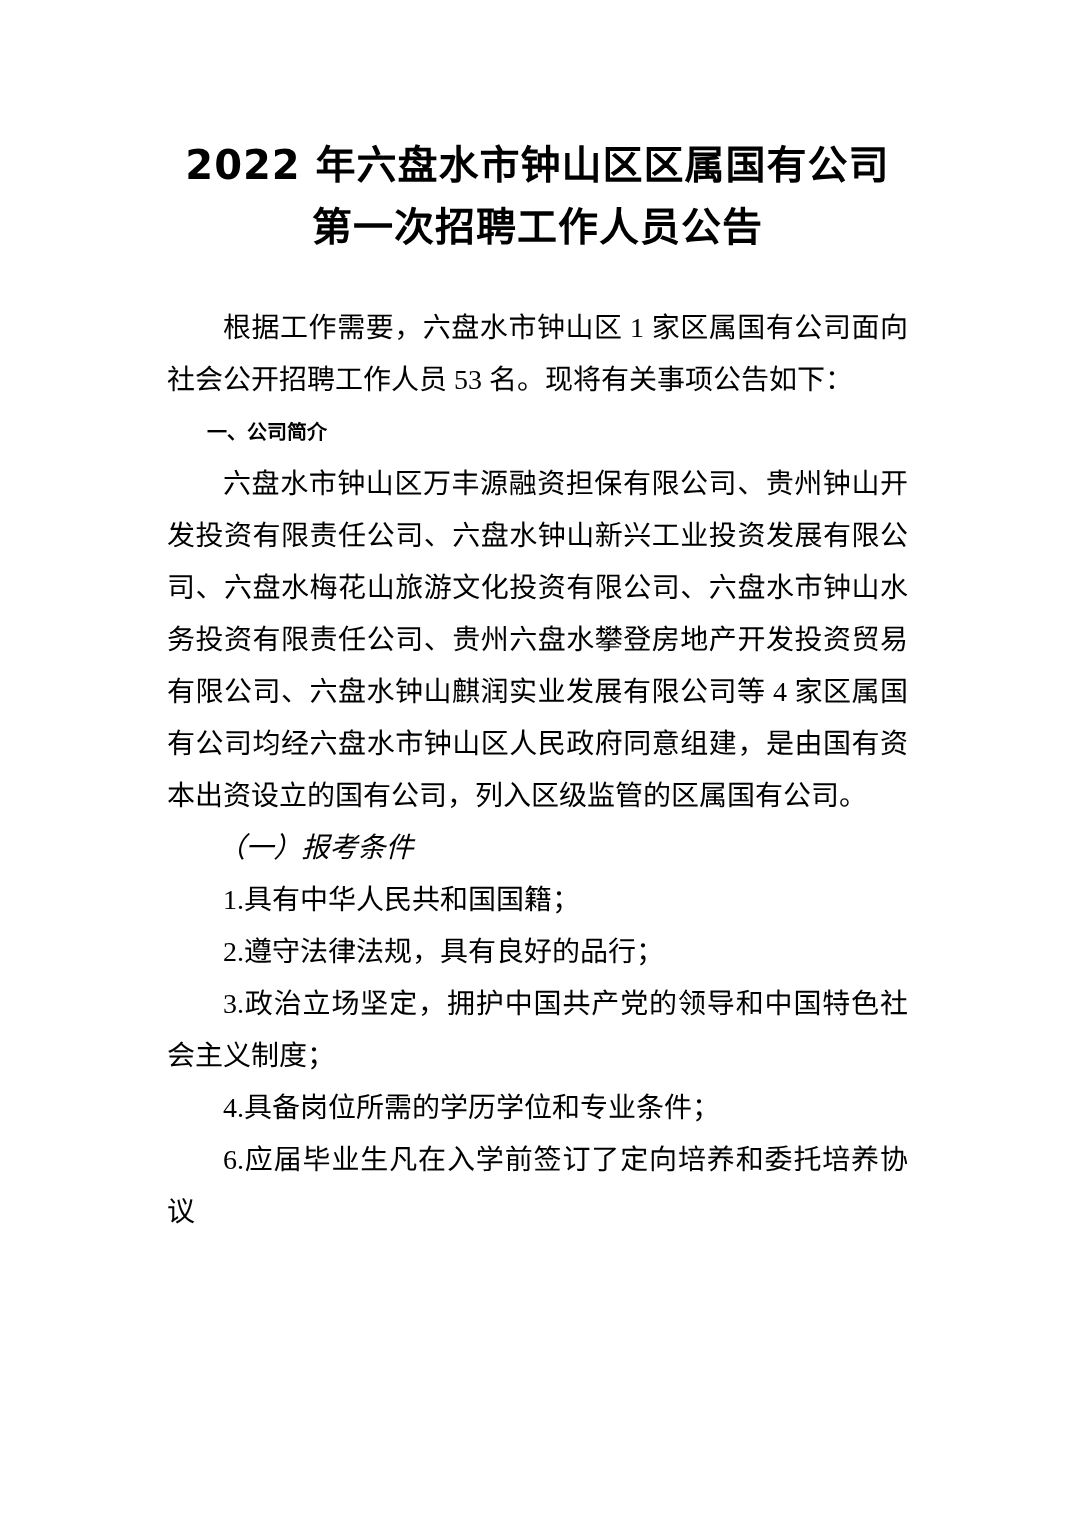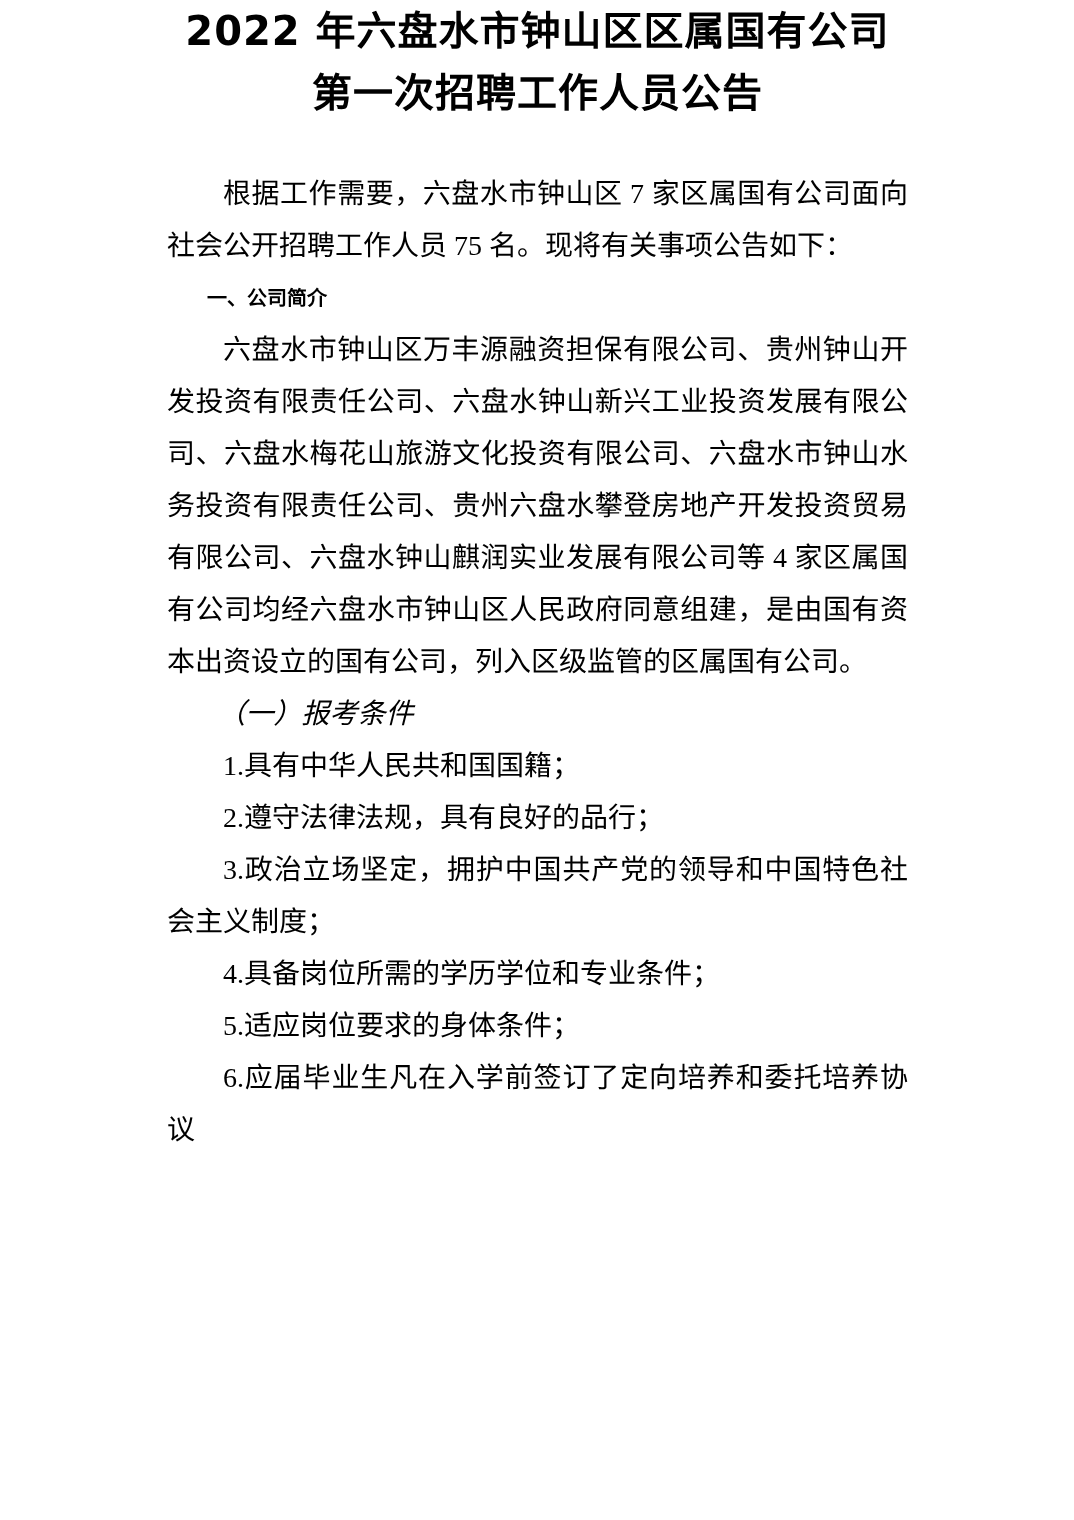--- a/index.html
+++ b/index.html
@@ -13,20 +13,21 @@
     color: #000000;
     overflow: hidden;
     font-family: "Liberation Serif", "DejaVu Serif", serif;
   }
   .content {
     margin-left: 167px;
     margin-right: 166px; 
   }
   
   .title-block {
+    padding-top: 134px;
     text-align: center;
     line-height: 62px;
   }
   .doc-title-line {
     font-family: "DejaVu Sans", "Liberation Sans", sans-serif;
     font-weight: bold;
     font-size: 40px;
     letter-spacing: 1px;
     white-space: nowrap;
   }
@@ -71,31 +72,30 @@
 
 <div class="page">
   <div class="content">
 
     <div class="title-block">
       <div class="doc-title-line">2022 年六盘水市钟山区区属国有公司</div>
       <div class="doc-title-line">第一次招聘工作人员公告</div>
     </div>
 
     <div class="body-block">
-      <div class="para">根据工作需要，六盘水市钟山区 7 家区属国有公司面向社会公开招聘工作人员 75 名。现将有关事项公告如下：</div>
+      <div class="para">根据工作需要，六盘水市钟山区 1 家区属国有公司面向社会公开招聘工作人员 53 名。现将有关事项公告如下：</div>
 
       <div class="heading-hei">一、公司简介</div>
 
       <div class="para">六盘水市钟山区万丰源融资担保有限公司、贵州钟山开发投资有限责任公司、六盘水钟山新兴工业投资发展有限公司、六盘水梅花山旅游文化投资有限公司、六盘水市钟山水务投资有限责任公司、贵州六盘水攀登房地产开发投资贸易有限公司、六盘水钟山麒润实业发展有限公司等 4 家区属国有公司均经六盘水市钟山区人民政府同意组建，是由国有资本出资设立的国有公司，列入区级监管的区属国有公司。</div>
 
 
       <div class="heading-kai">（一）报考条件</div>
 
       <div class="condition">1.具有中华人民共和国国籍；</div>
       <div class="condition">2.遵守法律法规，具有良好的品行；</div>
       <div class="condition">3.政治立场坚定，拥护中国共产党的领导和中国特色社会主义制度；</div>
       <div class="condition">4.具备岗位所需的学历学位和专业条件；</div>
-      <div class="condition">5.适应岗位要求的身体条件；</div>
       <div class="condition">6.应届毕业生凡在入学前签订了定向培养和委托培养协议</div>
     </div>
 
   </div>
 </div>
 
 </body></html>

